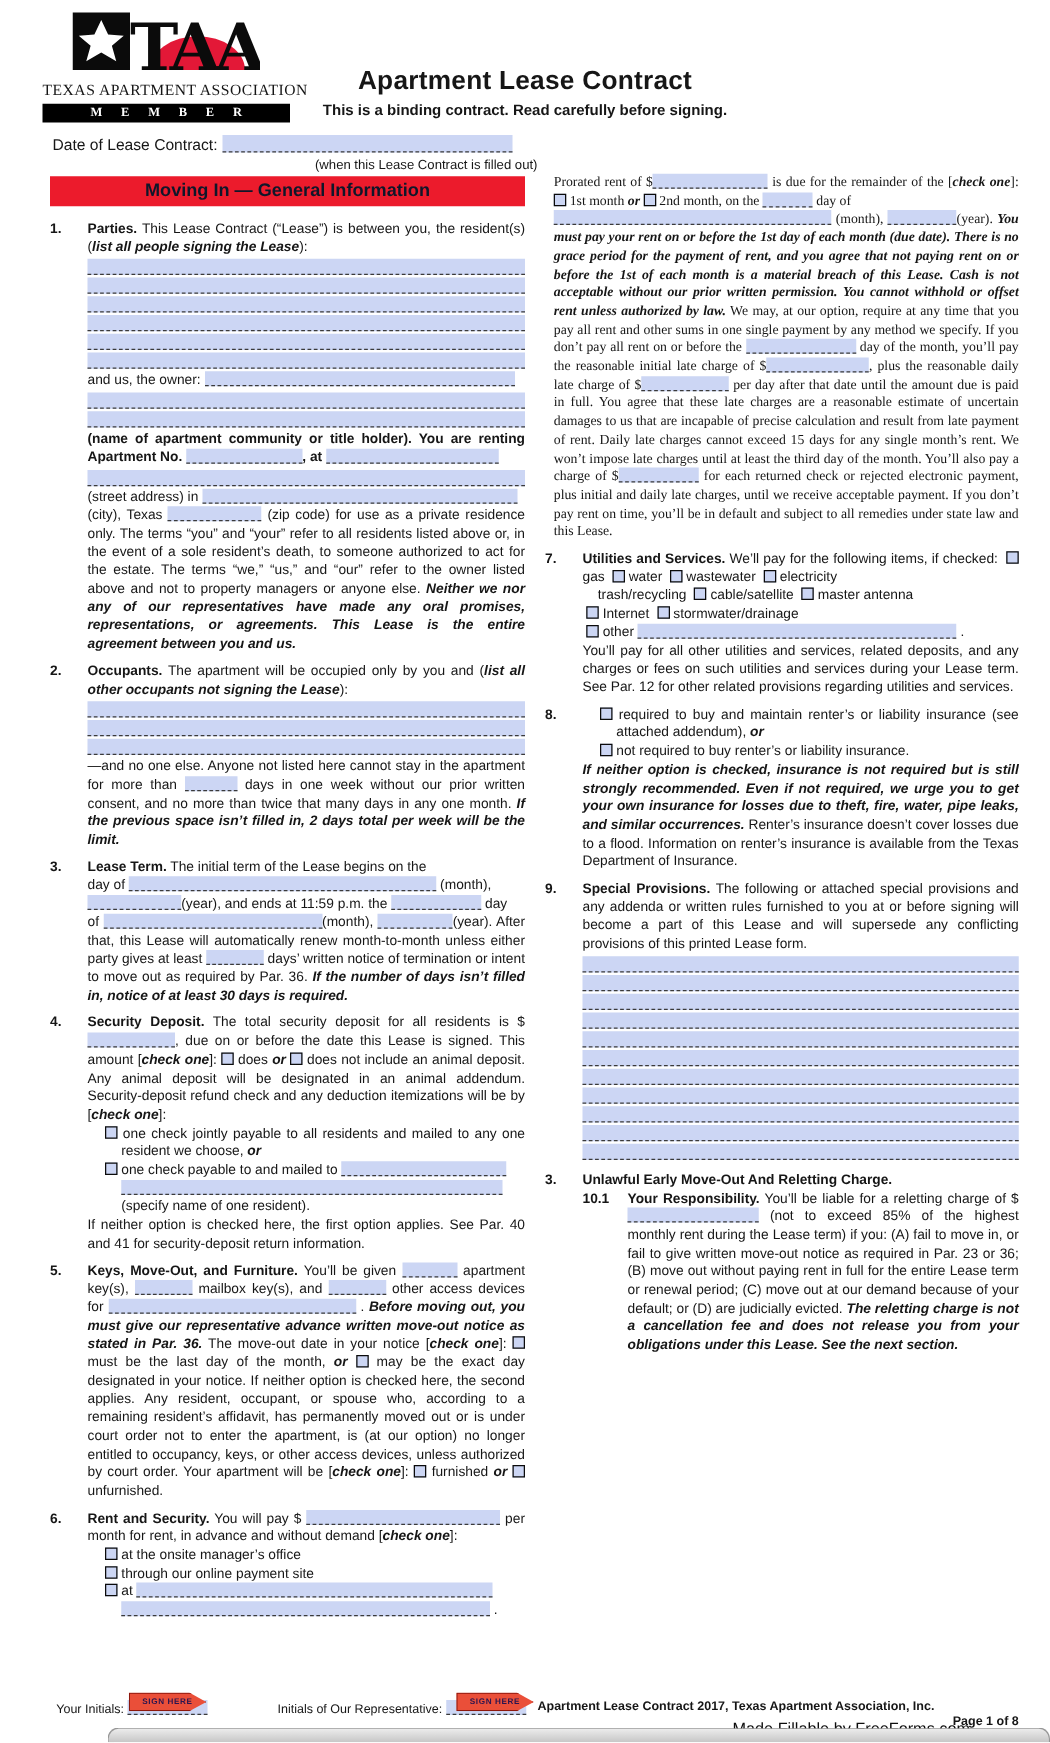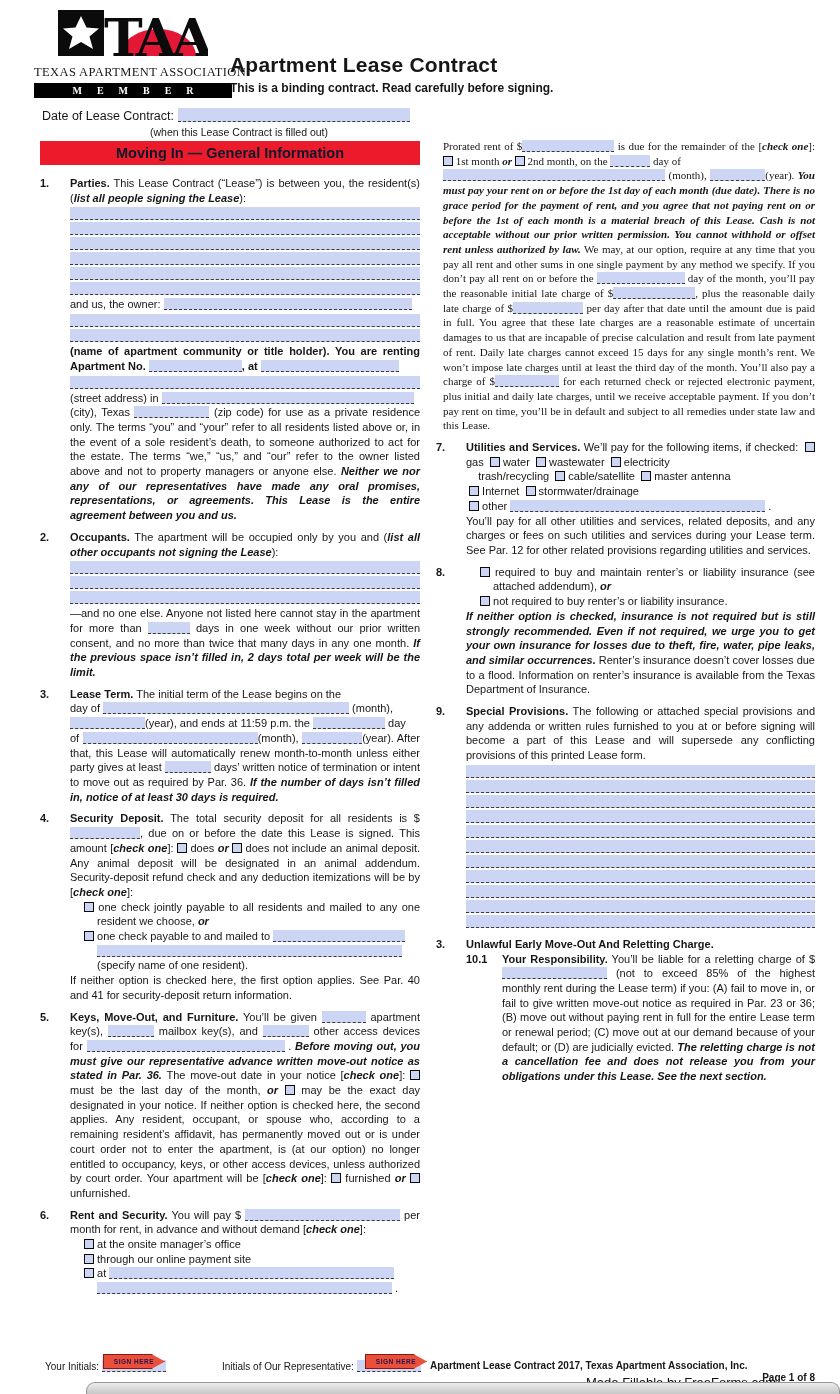--- a/index.html
+++ b/index.html
@@ -4,26 +4,26 @@
 <style>
   html,body{margin:0;padding:0;background:#fff;}
   #page{position:relative;width:840px;height:1394px;background:#ffffff;overflow:hidden;
         font-family:"Liberation Sans",sans-serif;color:#161616;}
   
   #logo-block{position:absolute;left:34px;top:6px;width:198px;text-align:center;}
   #logo-art{display:block;margin:0 auto;}
   #org-name{font-family:"Liberation Serif",serif;font-size:12.5px;letter-spacing:.4px;white-space:nowrap;margin-top:1px;}
   #member-bar{background:#000;color:#fff;font-family:"Liberation Serif",serif;font-weight:bold;
               font-size:10px;letter-spacing:15px;padding:2px 0 2px 15px;margin-top:3px;}
-  #title-block{position:absolute;left:230px;top:53px;width:380px;text-align:left;}
+  #title-block{position:absolute;left:230px;top:53px;width:380px;text-align:center;}
   #doc-title{font-size:21px;font-weight:bold;letter-spacing:.2px;}
   #doc-subtitle{font-size:12px;font-weight:bold;margin-top:4px;}
   #date-row{position:absolute;left:42px;top:108px;font-size:12.5px;}
   #date-field{display:inline-block;width:232px;height:13px;background:#ccd6f4;border-bottom:1px dashed #3a3a3a;vertical-align:-2px;}
-  #date-note{position:absolute;left:150px;top:126px;width:280px;text-align:left;font-size:10.5px;}
+  #date-note{position:absolute;left:150px;top:126px;width:280px;text-align:right;font-size:10.5px;}
   #banner{position:absolute;left:40px;top:141px;width:380px;height:24px;background:#ec1b2c;
           color:#0f172a;font-weight:bold;font-size:14.5px;text-align:center;line-height:24px;}
   
   .col{position:absolute;font-size:11px;line-height:14.7px;}
   #col-left{left:40px;top:176px;width:380px;}
   #col-right{left:436px;top:139px;width:379px;}
   .para{display:flex;margin-bottom:7px;}
   .num{width:30px;font-weight:bold;flex-shrink:0;}
   .pbody{flex:1;min-width:0;}
   .rich{text-align:justify;}

